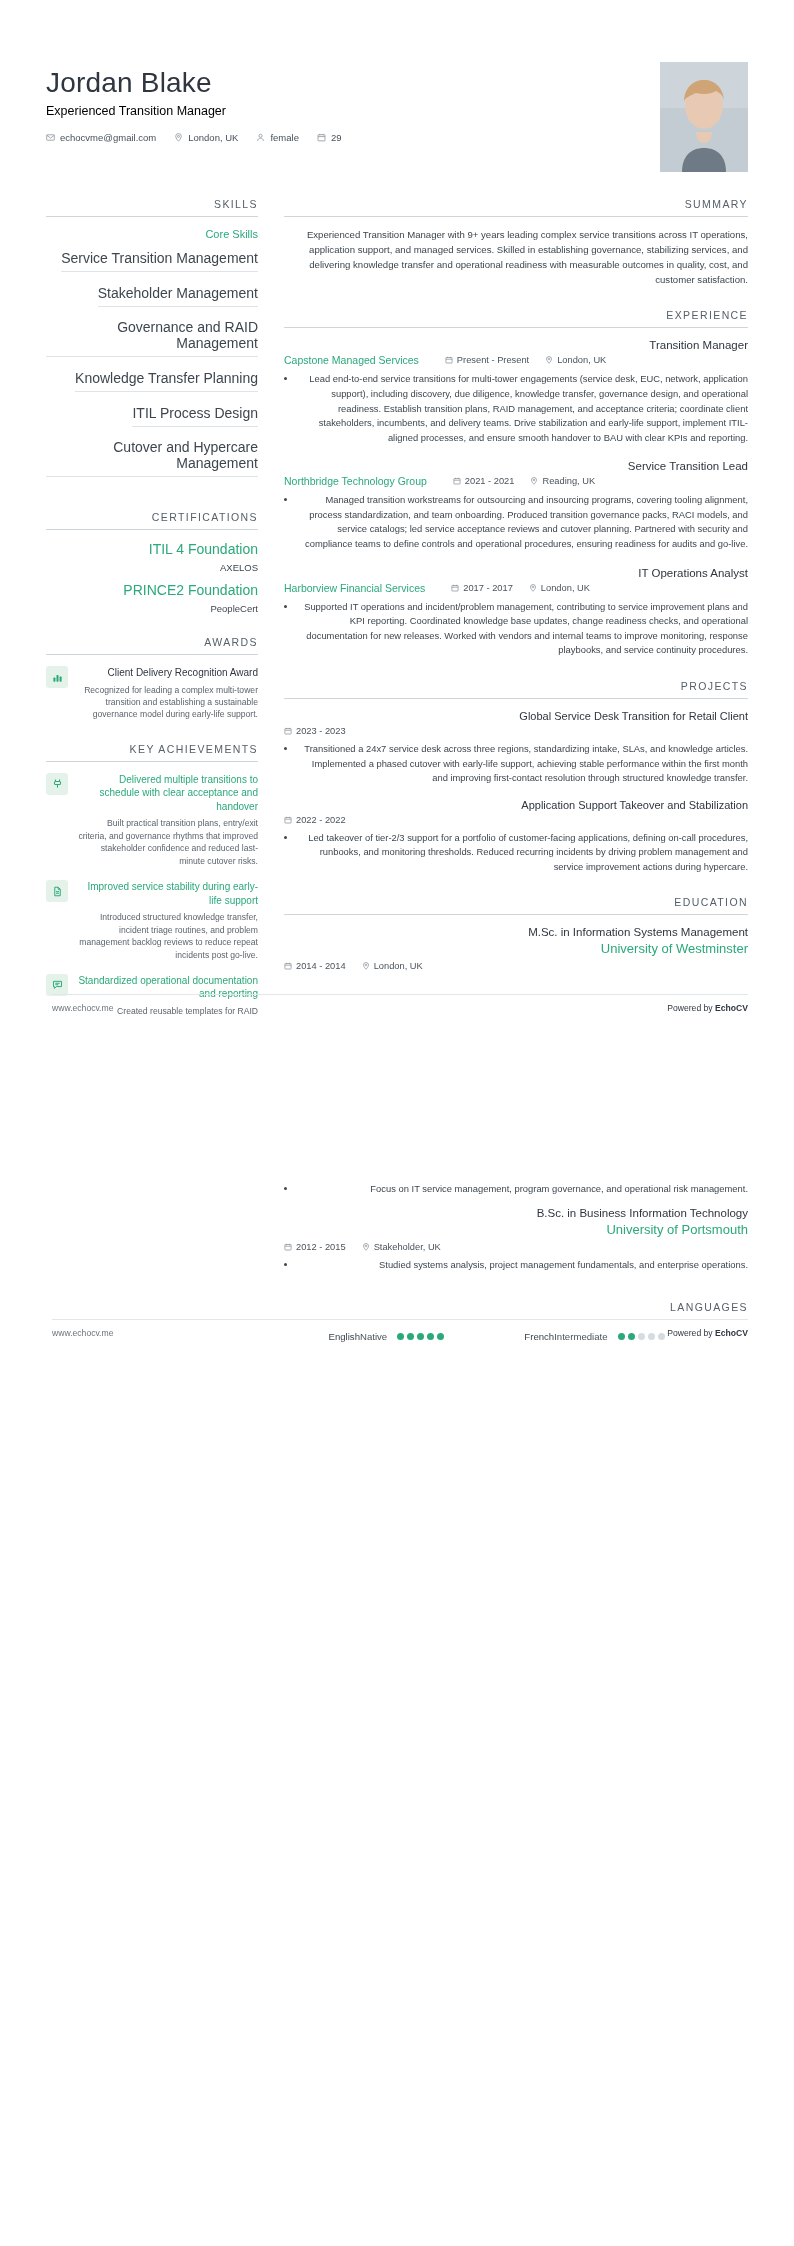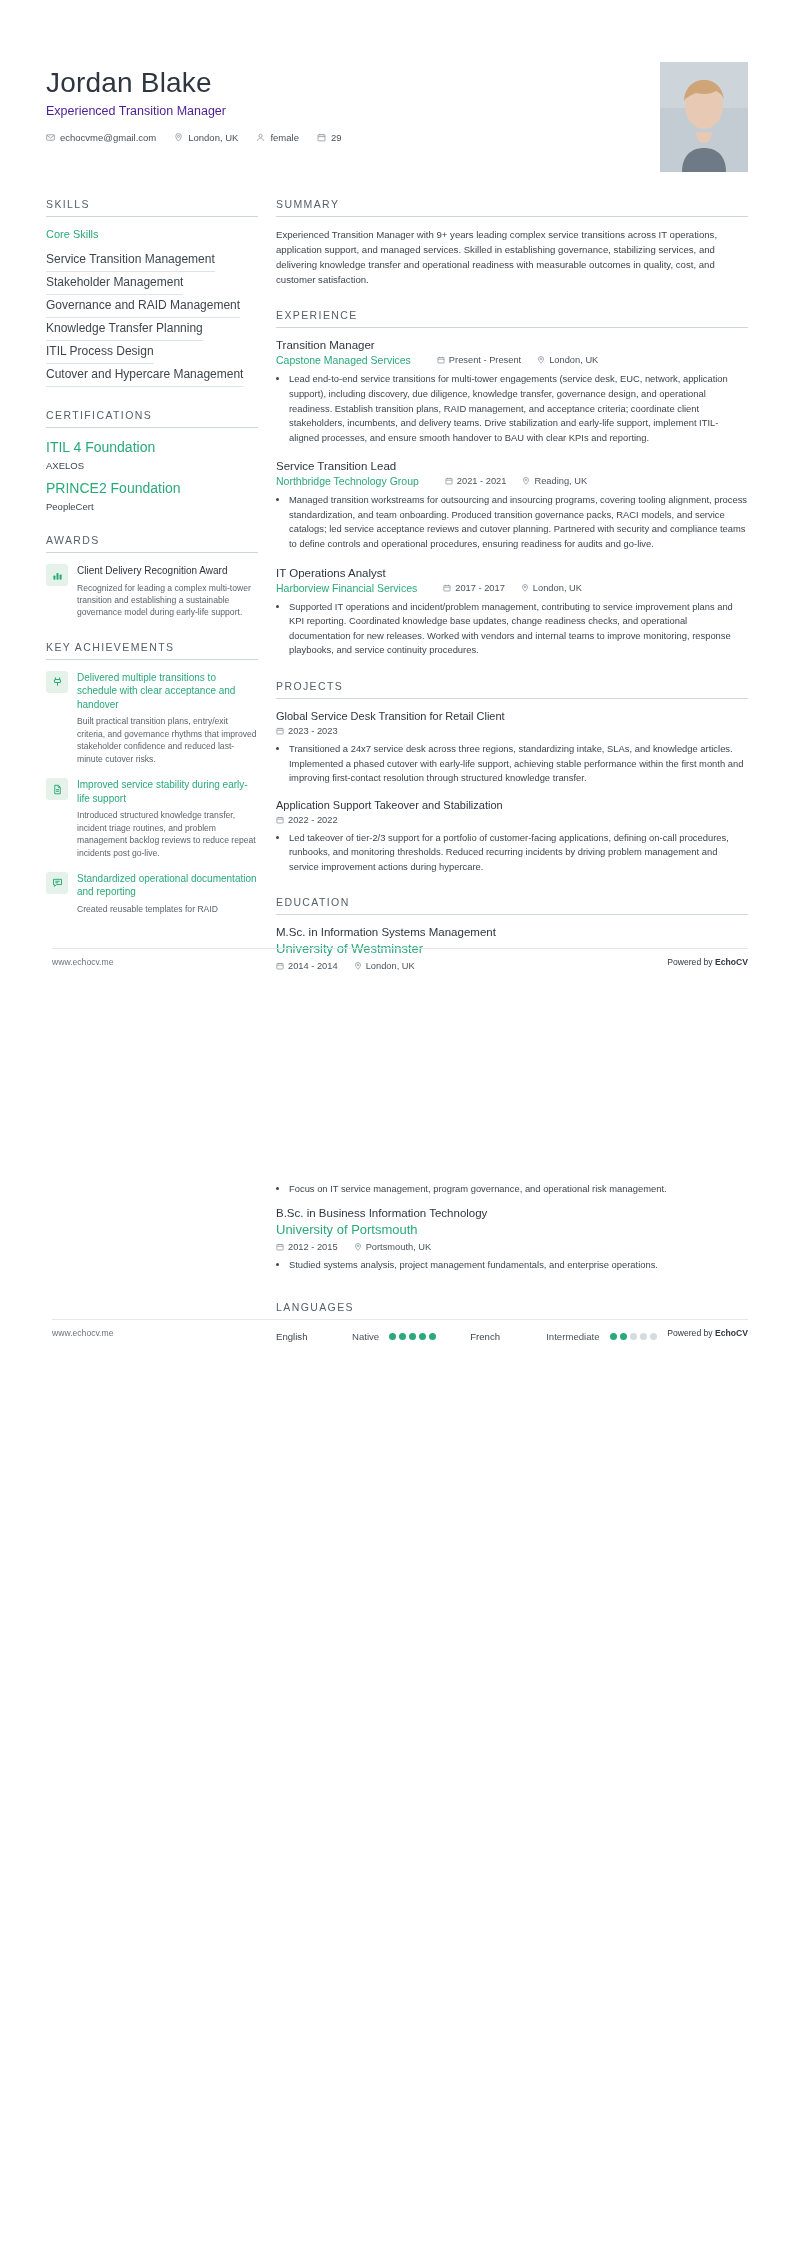--- a/index.html
+++ b/index.html
@@ -33,21 +33,21 @@
   .name {
     font-size: 28px;
     color: #2f3640;
     font-weight: 400;
     letter-spacing: .2px;
     margin: 0 0 5px 0;
     line-height: 1.1;
   }
   .role {
     font-size: 12.5px;
-    color: #4c1d95;
+    color: #000000;
     margin-bottom: 14px;
   }
   .contact-row {
     display: flex;
     align-items: center;
     gap: 18px;
     font-size: 9.5px;
     color: #46505a;
   }
   .contact-item { display: flex; align-items: center; gap: 5px; }
@@ -55,21 +55,21 @@
   .photo {
     width: 88px; height: 110px;
     background: #b9c4cc;
     overflow: hidden;
     position: relative;
     border-radius: 1px;
   }
   .photo svg { display: block; }
 
   
-  .body { display: flex; gap: 18px; margin-top: 26px; }
+  .body { display: flex; gap: 26px; margin-top: 26px; text-align: right; }
   .col-left { width: 212px; flex: 0 0 212px; }
   .col-right { flex: 1 1 auto; }
 
   .sec-title {
     font-size: 10.5px;
     letter-spacing: 1.4px;
     color: #55606a;
     text-transform: uppercase;
     padding-bottom: 6px;
     border-bottom: 1px solid #cfd6db;
@@ -77,24 +77,24 @@
   }
   .sec { margin-bottom: 22px; }
 
   
   .skill-group {
     font-size: 11px;
     color: #2aa97a;
     margin-bottom: 9px;
   }
   .skill-item {
-    font-size: 12px;
+    font-size: 14px;
     color: #3d464f;
     padding-bottom: 5px;
-    margin-bottom: 0;
+    margin-bottom: 12px;
     border-bottom: 1px solid #dfe4e8;
     display: inline-block;
   }
   .skill-line { display: block; }
 
   
   .cert-major {
     font-size: 14px;
     color: #2aa97a;
     margin-bottom: 5px;
@@ -561,21 +561,21 @@
                 </span>
                 <span>2012 - 2015</span>
               </span>
               <span class="meta-chip">
                 <span class="ci-ico">
                   <svg width="8" height="8" viewBox="0 0 16 16" fill="none" stroke="currentColor" stroke-width="1.5">
                       <path d="M8 14.5s5-5.1 5-8.5a5 5 0 1 0-10 0c0 3.4 5 8.5 5 8.5Z"></path>
                       <circle cx="8" cy="6" r="1.6"></circle>
                     </svg>
                 </span>
-                <span>Portsmouth, UK</span>
+                <span>Stakeholder, UK</span>
               </span>
             </div>
             <ul class="bullets">
               <li>Studied systems analysis, project management fundamentals, and enterprise operations.</li>
             </ul>
           </div>
 
           <div class="gap"></div>
 
           <div class="sec">

